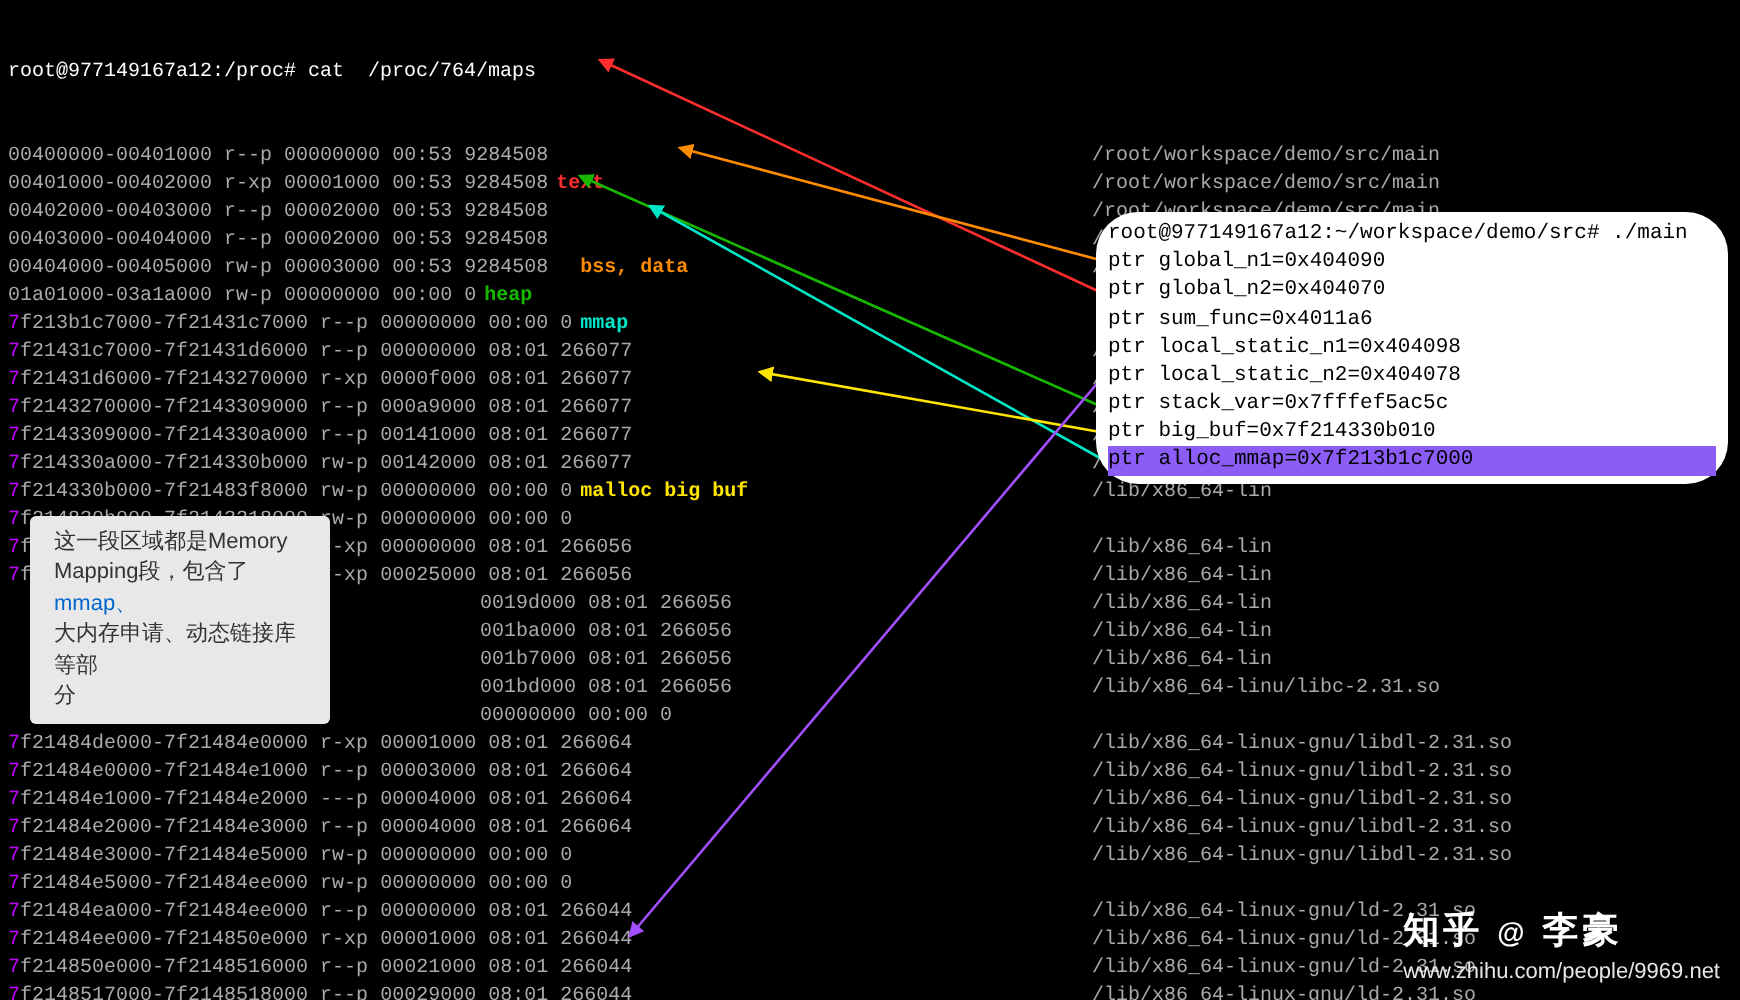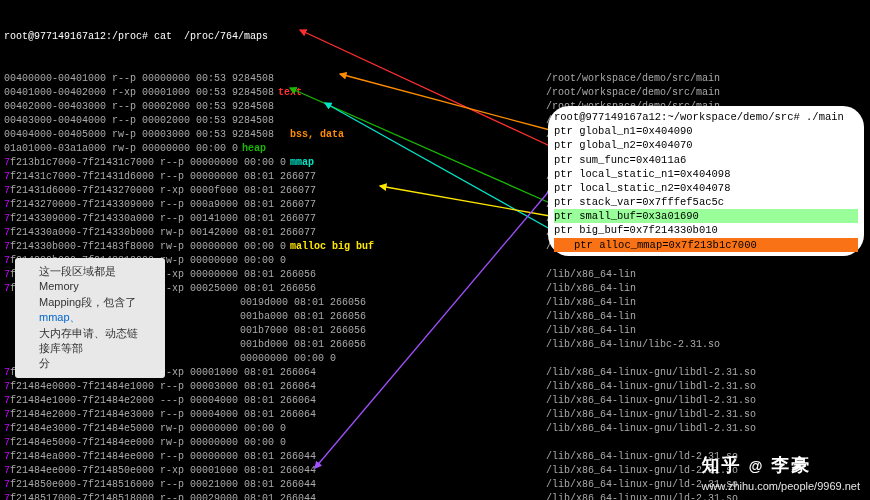--- a/index.html
+++ b/index.html
@@ -28,21 +28,21 @@
   .label-bss { color: #ff8c00; font-weight: bold; margin-left: 16px; }
   .label-heap { color: #18b800; font-weight: bold; margin-left: 4px; }
   .label-mmap { color: #00e5c7; font-weight: bold; margin-left: 4px; }
   .label-malloc { color: #ffe600; font-weight: bold; margin-left: 4px; }
   .annotation-box {
     position: absolute;
     background: #e8e8e8;
     color: #333;
     font-family: "Microsoft YaHei", sans-serif;
     font-size: 11px;
-    padding: 6px 24px;
+    padding: 6px 12px;
     border-radius: 3px;
     line-height: 1.4;
     width: 150px;
     top: 258px;
     left: 15px;
     z-index: 5;
   }
   .annotation-box .hl1 { color: #0066cc; }
   .program-box {
     position: absolute;
@@ -51,21 +51,21 @@
     background: #fff;
     color: #000;
     font-size: 10.5px;
     padding: 4px 6px;
     width: 316px;
     z-index: 10;
     line-height: 1.35;
     border-radius: 21px;
   }
   .program-box .hlgreen { background: #9aff9a; }
-  .program-box .hlcyan { background: #f97316; padding-left: 20px; }
+  .program-box .hlcyan { background: #8b5cf6; }
   .watermark {
     position: absolute;
     right: 10px;
     bottom: 6px;
     color: #fff;
     font-family: "Microsoft YaHei", sans-serif;
     font-size: 18px;
     z-index: 20;
   }
   .watermark .zh { font-weight: bold; letter-spacing: 2px; }
@@ -96,21 +96,20 @@
 
 <div class="program-box">
   <div>root@977149167a12:~/workspace/demo/src# ./main</div>
   <div id="prog-rows">
       <div>ptr global_n1=0x404090</div>
       <div>ptr global_n2=0x404070</div>
       <div>ptr sum_func=0x4011a6</div>
       <div>ptr local_static_n1=0x404098</div>
       <div>ptr local_static_n2=0x404078</div>
       <div>ptr stack_var=0x7fffef5ac5c</div>
-      <div class="hlgreen">ptr small_buf=0x3a01690</div>
       <div>ptr big_buf=0x7f214330b010</div>
       <div class="hlcyan">ptr alloc_mmap=0x7f213b1c7000</div>
     </div>
 </div>
 
 <svg class="arrows">
   <defs>
     <marker id="ar-red" markerWidth="6" markerHeight="6" refX="5" refY="3" orient="auto">
         <path d="M0,0 L6,3 L0,6 Z" fill="#ff2e2e"></path>
       </marker>

